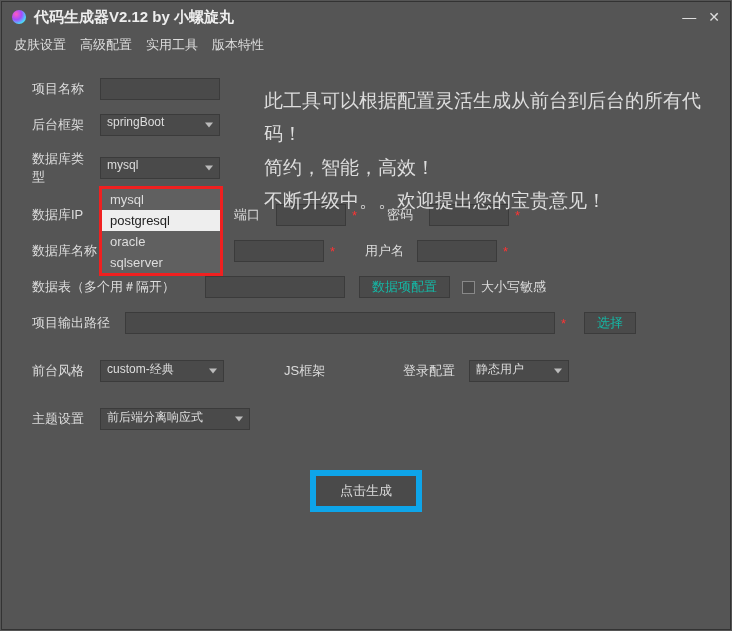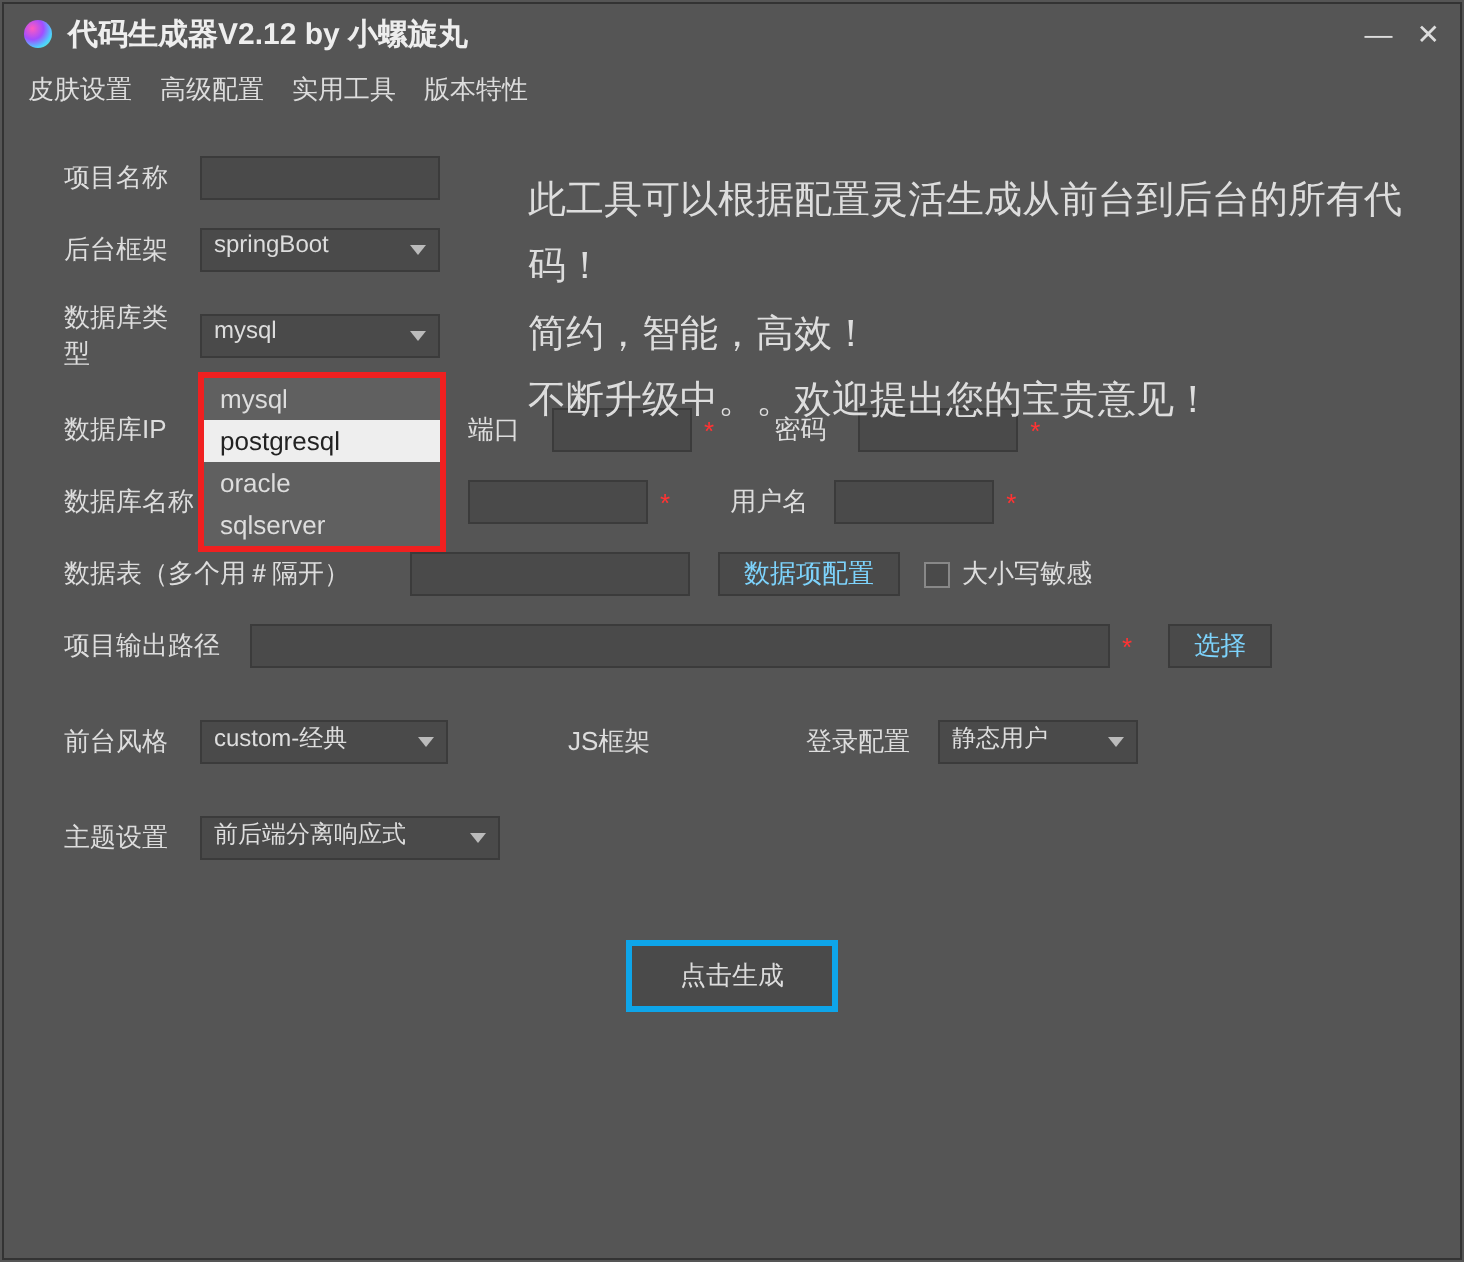--- a/index.html
+++ b/index.html
@@ -94,21 +94,21 @@
       top: 50%;
       transform: translateY(-50%);
       border-left: 4px solid transparent;
       border-right: 4px solid transparent;
       border-top: 5px solid #bbb;
     }
     .asterisk { color: #f33; margin-left: 6px; font-size: 13px; }
     .btn {
       background: #4a4a4a;
       border: 1px solid #3b3b3b;
-      color: #7dd3fc;
+      color: #14b8a6;
       height: 22px;
       padding: 0 12px;
       font-size: 13px;
       display: flex;
       align-items: center;
       cursor: pointer;
     }
     .checkbox {
       width: 13px; height: 13px;
       border: 1px solid #888;
@@ -130,21 +130,21 @@
       font-size: 13px;
       color: #ddd;
       cursor: pointer;
     }
     .dd-item.hl {
       background: #eee;
       color: #222;
     }
     .generate-btn {
       background: #4a4a4a;
-      border: 3px solid #0ea5e9;
+      border: 6px solid #0ea5e9;
       color: #ddd;
       padding: 6px 24px;
       font-size: 13px;
       cursor: pointer;
       display: inline-block;
     }
     .gen-row {
       text-align: center;
       margin-top: 40px;
     }

